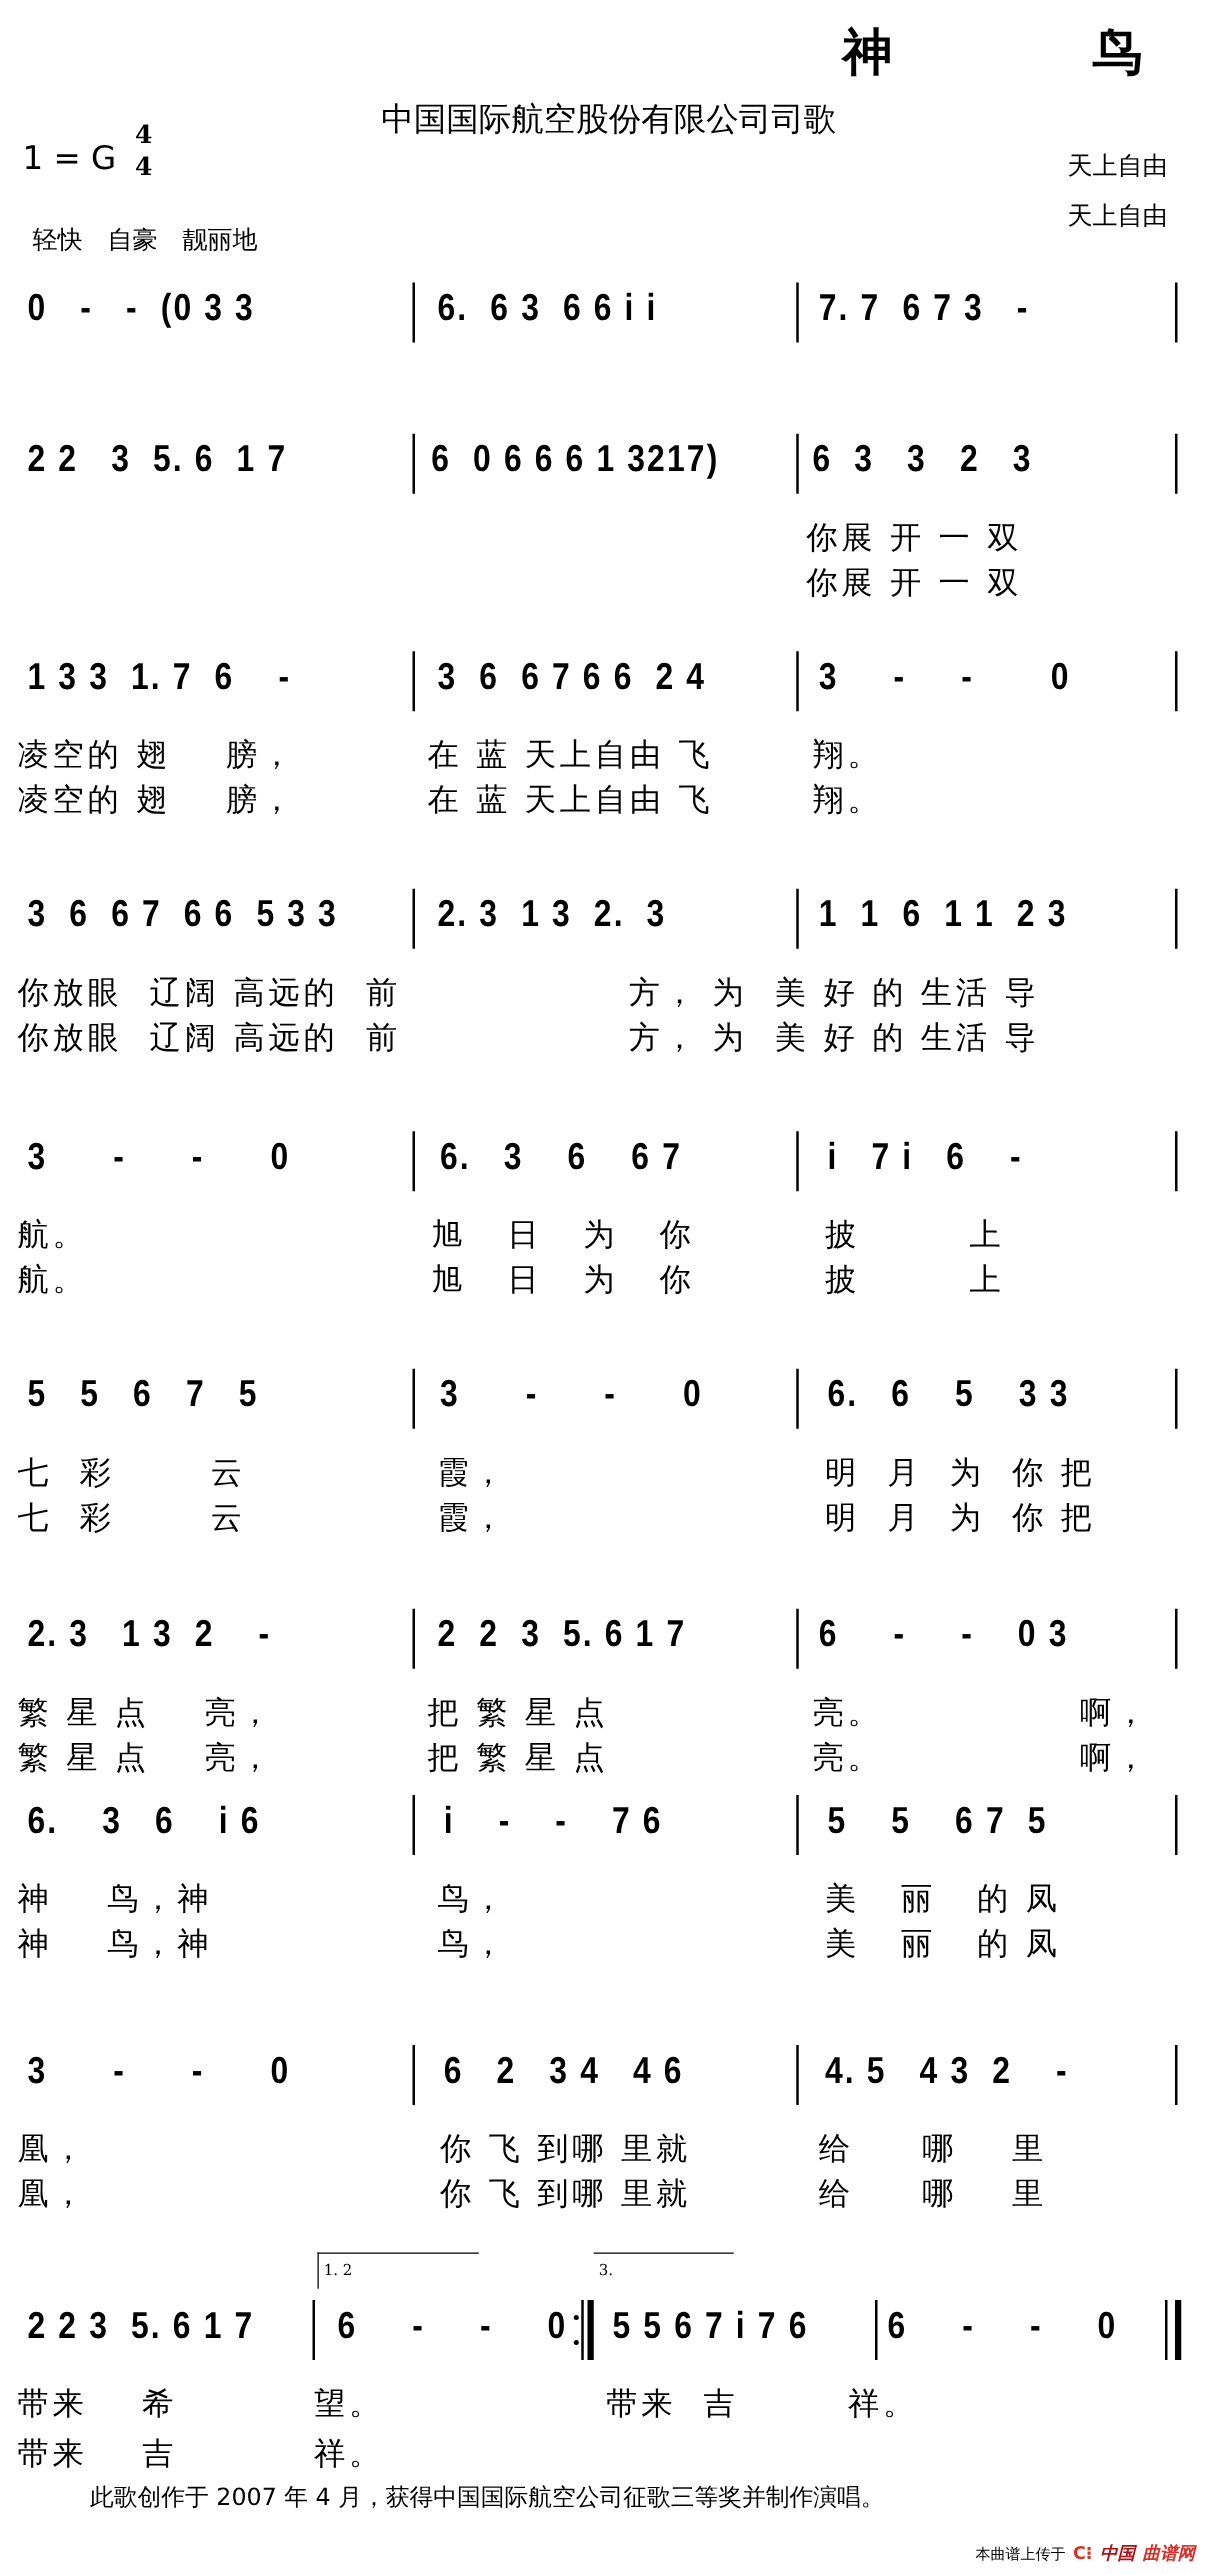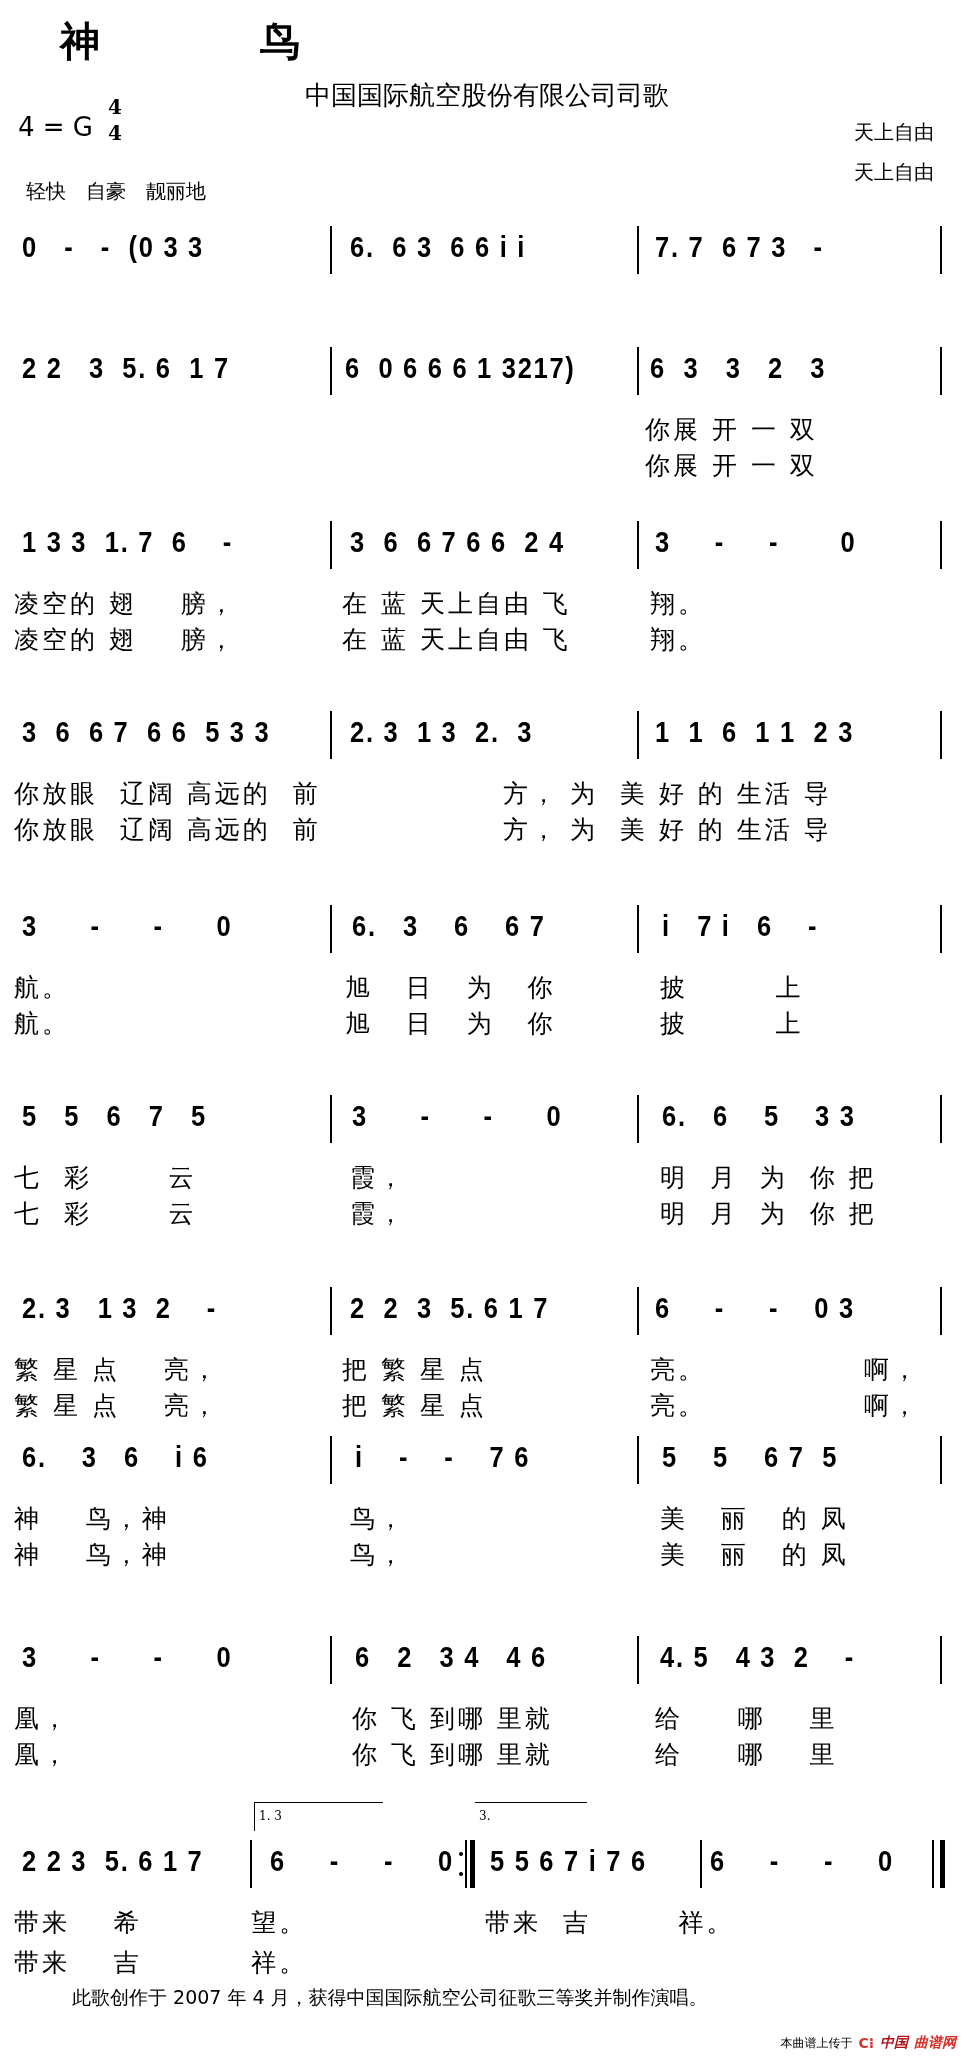--- a/index.html
+++ b/index.html
@@ -1,18 +1,18 @@
 <!DOCTYPE html>
 <html><head>
 <meta charset="utf-8">
 <style>
   html, body { margin: 0; padding: 0; background: #ffffff; }
   body { width: 974px; height: 2059px; position: relative; overflow: hidden; color: #000; font-family: "DejaVu Sans", sans-serif; }
   .abs { position: absolute; }
-  .title { left: 0; width: 974px; top: 14px; text-align: left; font-family: "DejaVu Serif", serif; font-weight: bold; font-size: 40px; letter-spacing: 60px; text-indent: 60px; }
+  .title { left: 0; width: 974px; top: 14px; text-align: right; font-family: "DejaVu Serif", serif; font-weight: bold; font-size: 40px; letter-spacing: 60px; text-indent: 60px; }
   .subtitle { left: 0; width: 974px; top: 78px; text-align: center; font-size: 26px; }
   .key { left: 18px; top: 112px; font-size: 26px; }
   .ts { left: 108px; top: 94px; font-family: "DejaVu Serif", serif; font-weight: bold; font-size: 20px; line-height: 26px; text-align: center; }
   .credits { right: 40px; top: 112px; font-size: 20px; line-height: 40px; text-align: left; font-family: "DejaVu Serif", serif; }
   .tempo { left: 26px; top: 178px; font-size: 20px; }
 
   .row { position: absolute; left: 0; width: 974px; }
   .bar { position: absolute; top: -26px; width: 2px; height: 48px; background: #000; }
   .bar.final { width: 5px; }
   .notes { position: absolute; top: -22px; font-family: "Liberation Sans", sans-serif; font-weight: bold; font-size: 30px; letter-spacing: 2px; white-space: pre; transform: scaleX(0.85); transform-origin: left center; }
@@ -23,21 +23,21 @@
   .watermark { right: 18px; top: 2034px; font-size: 12px; display: flex; align-items: center; gap: 6px; }
   .logo-c { color: #d9302a; font-weight: bold; font-size: 14px; }
   .logo-zg { color: #b0121a; font-weight: bold; font-style: italic; font-size: 14px; }
   .logo-pw { color: #d9302a; font-weight: bold; font-style: italic; font-size: 14px; }
 </style>
 </head>
 <body>
 
 <div class="abs title">神　鸟</div>
 <div class="abs subtitle">中国国际航空股份有限公司司歌</div>
-<div class="abs key">4 = G</div>
+<div class="abs key">1 = G</div>
 <div class="abs ts">
   <div>4</div>
   <div>4</div>
 </div>
 <div class="abs credits">
   <div>天上自由</div>
   <div>天上自由</div>
 </div>
 <div class="abs tempo">轻快　自豪　靓丽地</div>
 
@@ -169,21 +169,21 @@
       <div class="bar" style="left: 932px;"></div>
       <div class="notes" style="left: 22px;">2 2 3  5. 6 1 7</div>
       <div class="notes" style="left: 270px;">6     -     -     0</div>
       <div class="notes" style="left: 490px;">5 5 6 7 i 7 6</div>
       <div class="notes" style="left: 710px;">6     -     -     0</div>
       <div class="lyric" style="left: 14px; top: 40px;">带来    希          望。</div>
       <div class="lyric" style="left: 14px; top: 80px;">带来    吉          祥。</div>
       <div class="lyric" style="left: 485px; top: 40px;">带来  吉        祥。</div>
       <div class="lyric" style="left: 485px; top: 80px;"></div>
     </div>
-    <div class="volta" style="left: 254px; top: 1802px; width: 124px;">1. 3</div>
+    <div class="volta" style="left: 254px; top: 1802px; width: 124px;">1. 2</div>
     <div class="volta" style="left: 475px; top: 1802px; width: 108px; border-left: none;">3.</div>
   </div>
 
 <div class="abs footnote">此歌创作于 2007 年 4 月，获得中国国际航空公司征歌三等奖并制作演唱。</div>
 <div class="abs watermark">
   <span>本曲谱上传于</span>
   <span class="logo-c">C⁝</span>
   <span class="logo-zg">中国</span>
     <span class="logo-pw">曲谱网</span>
 </div>

